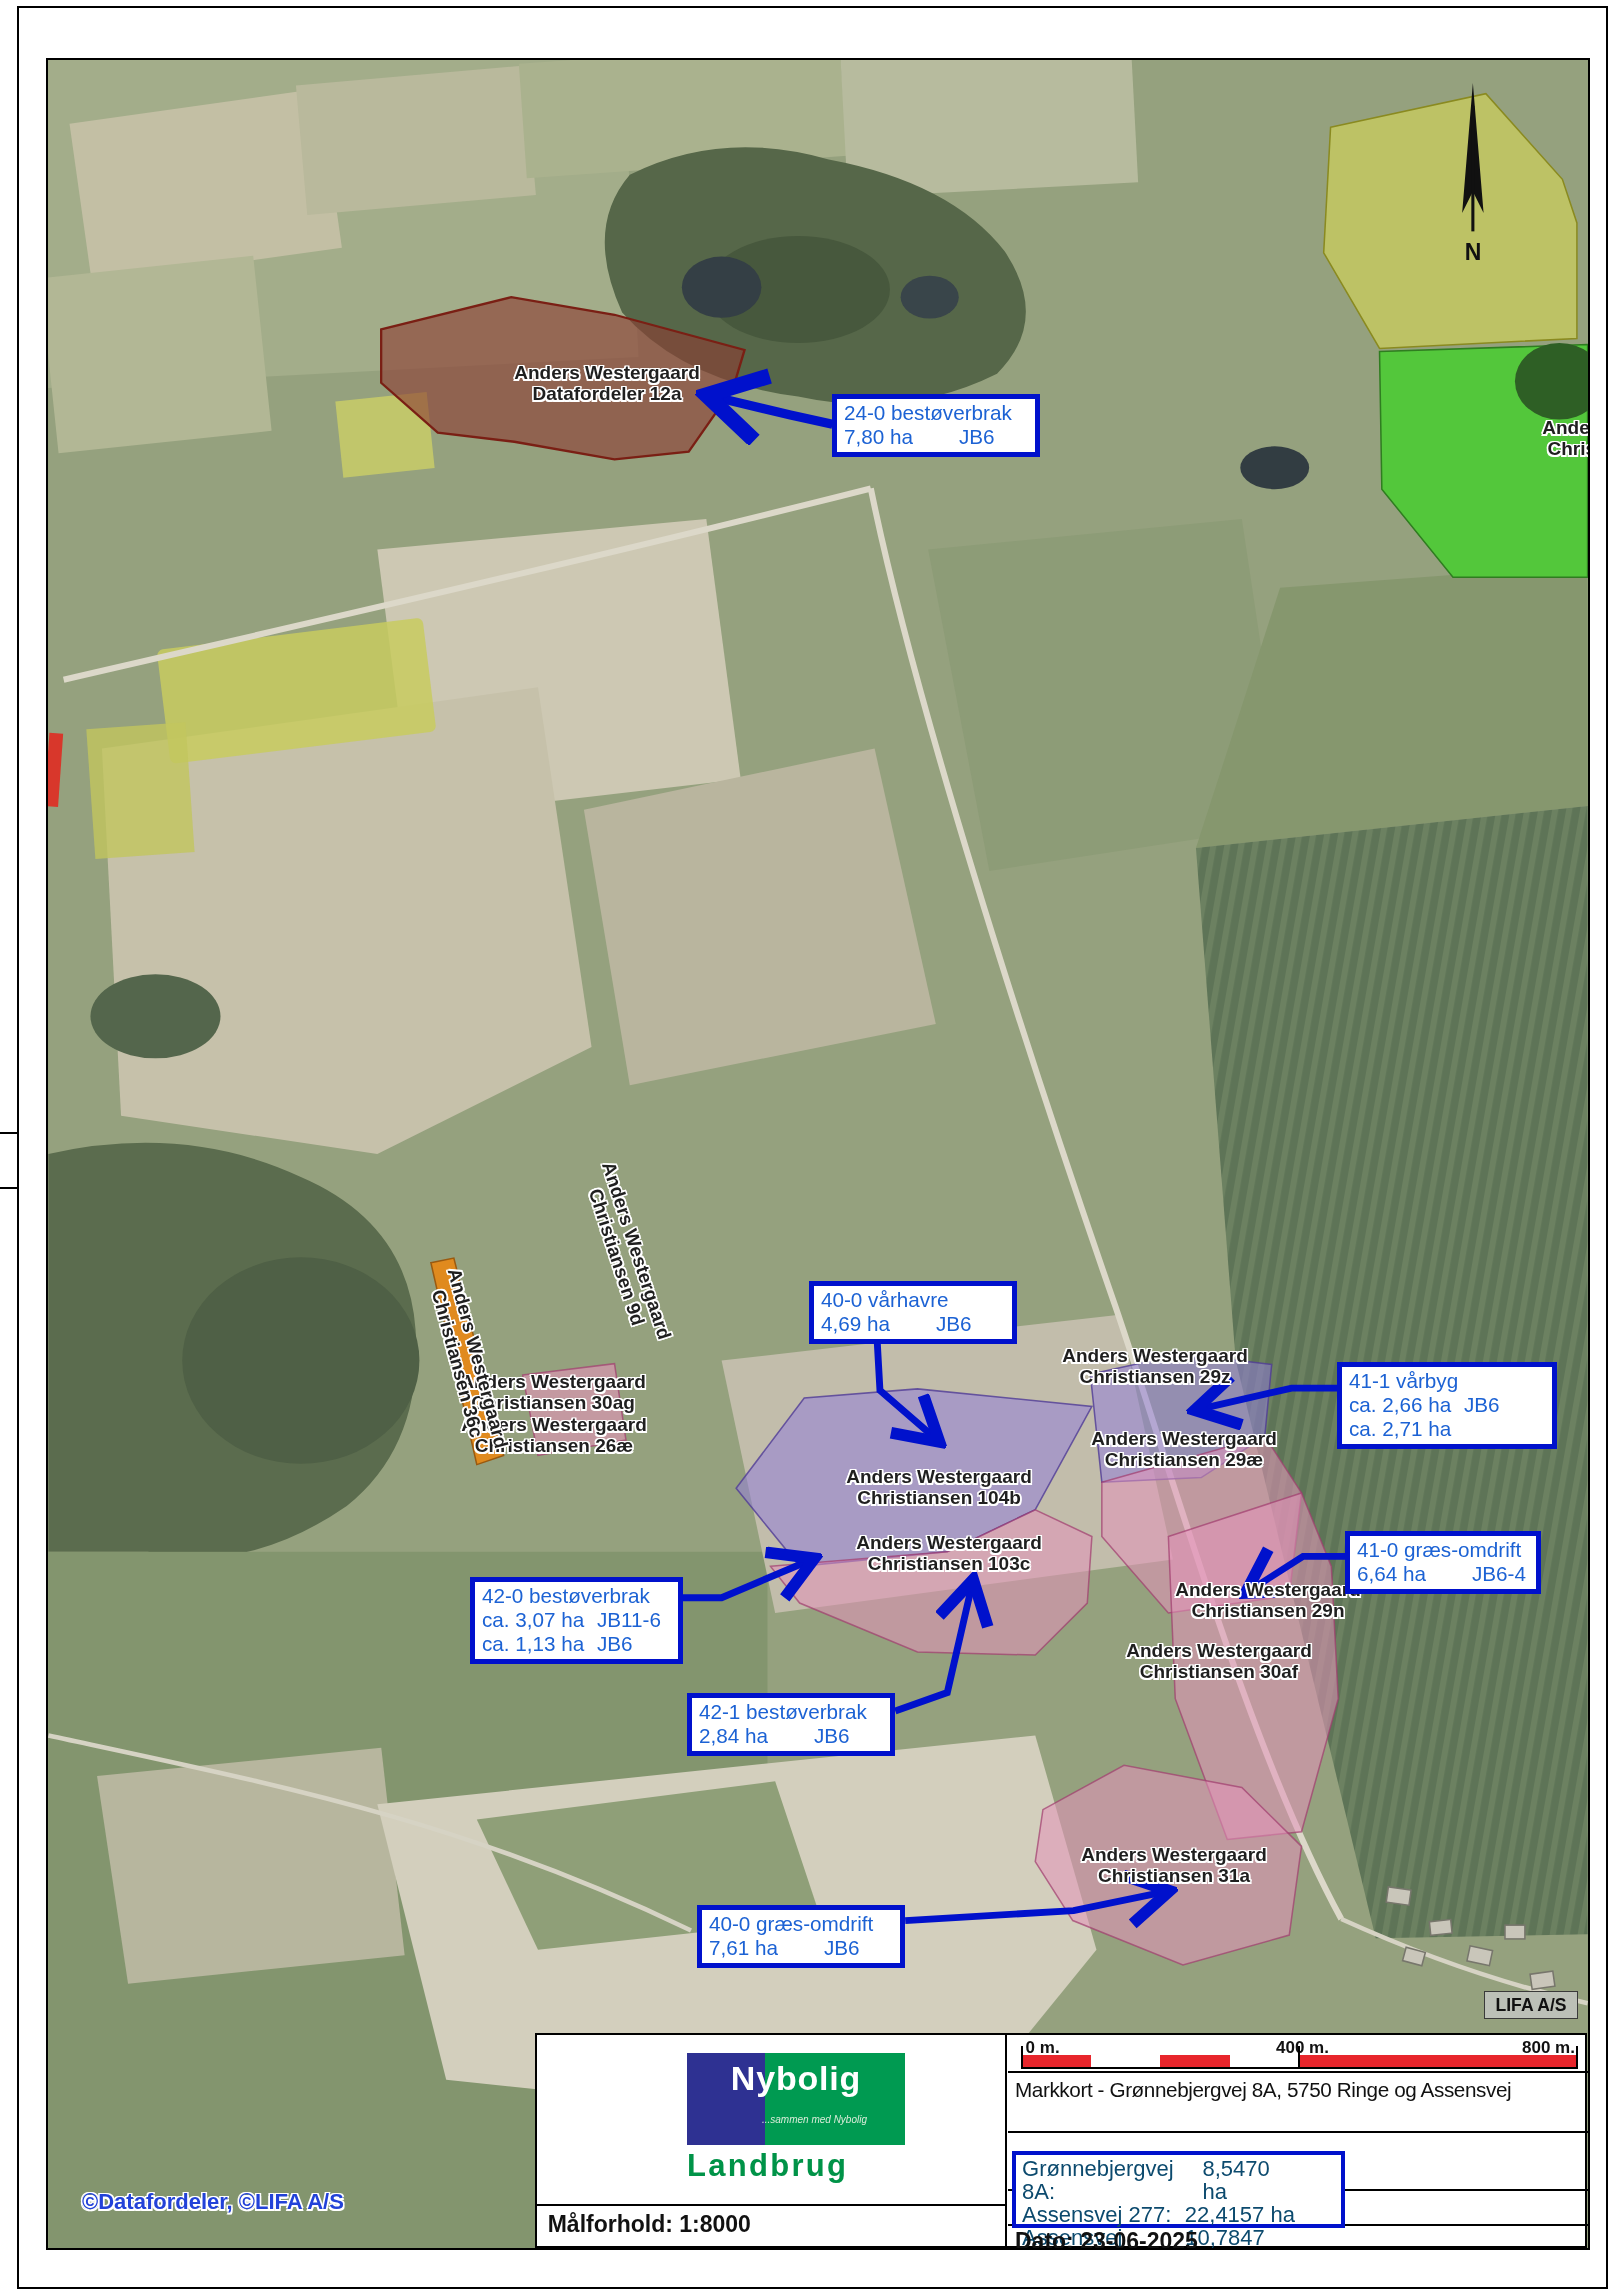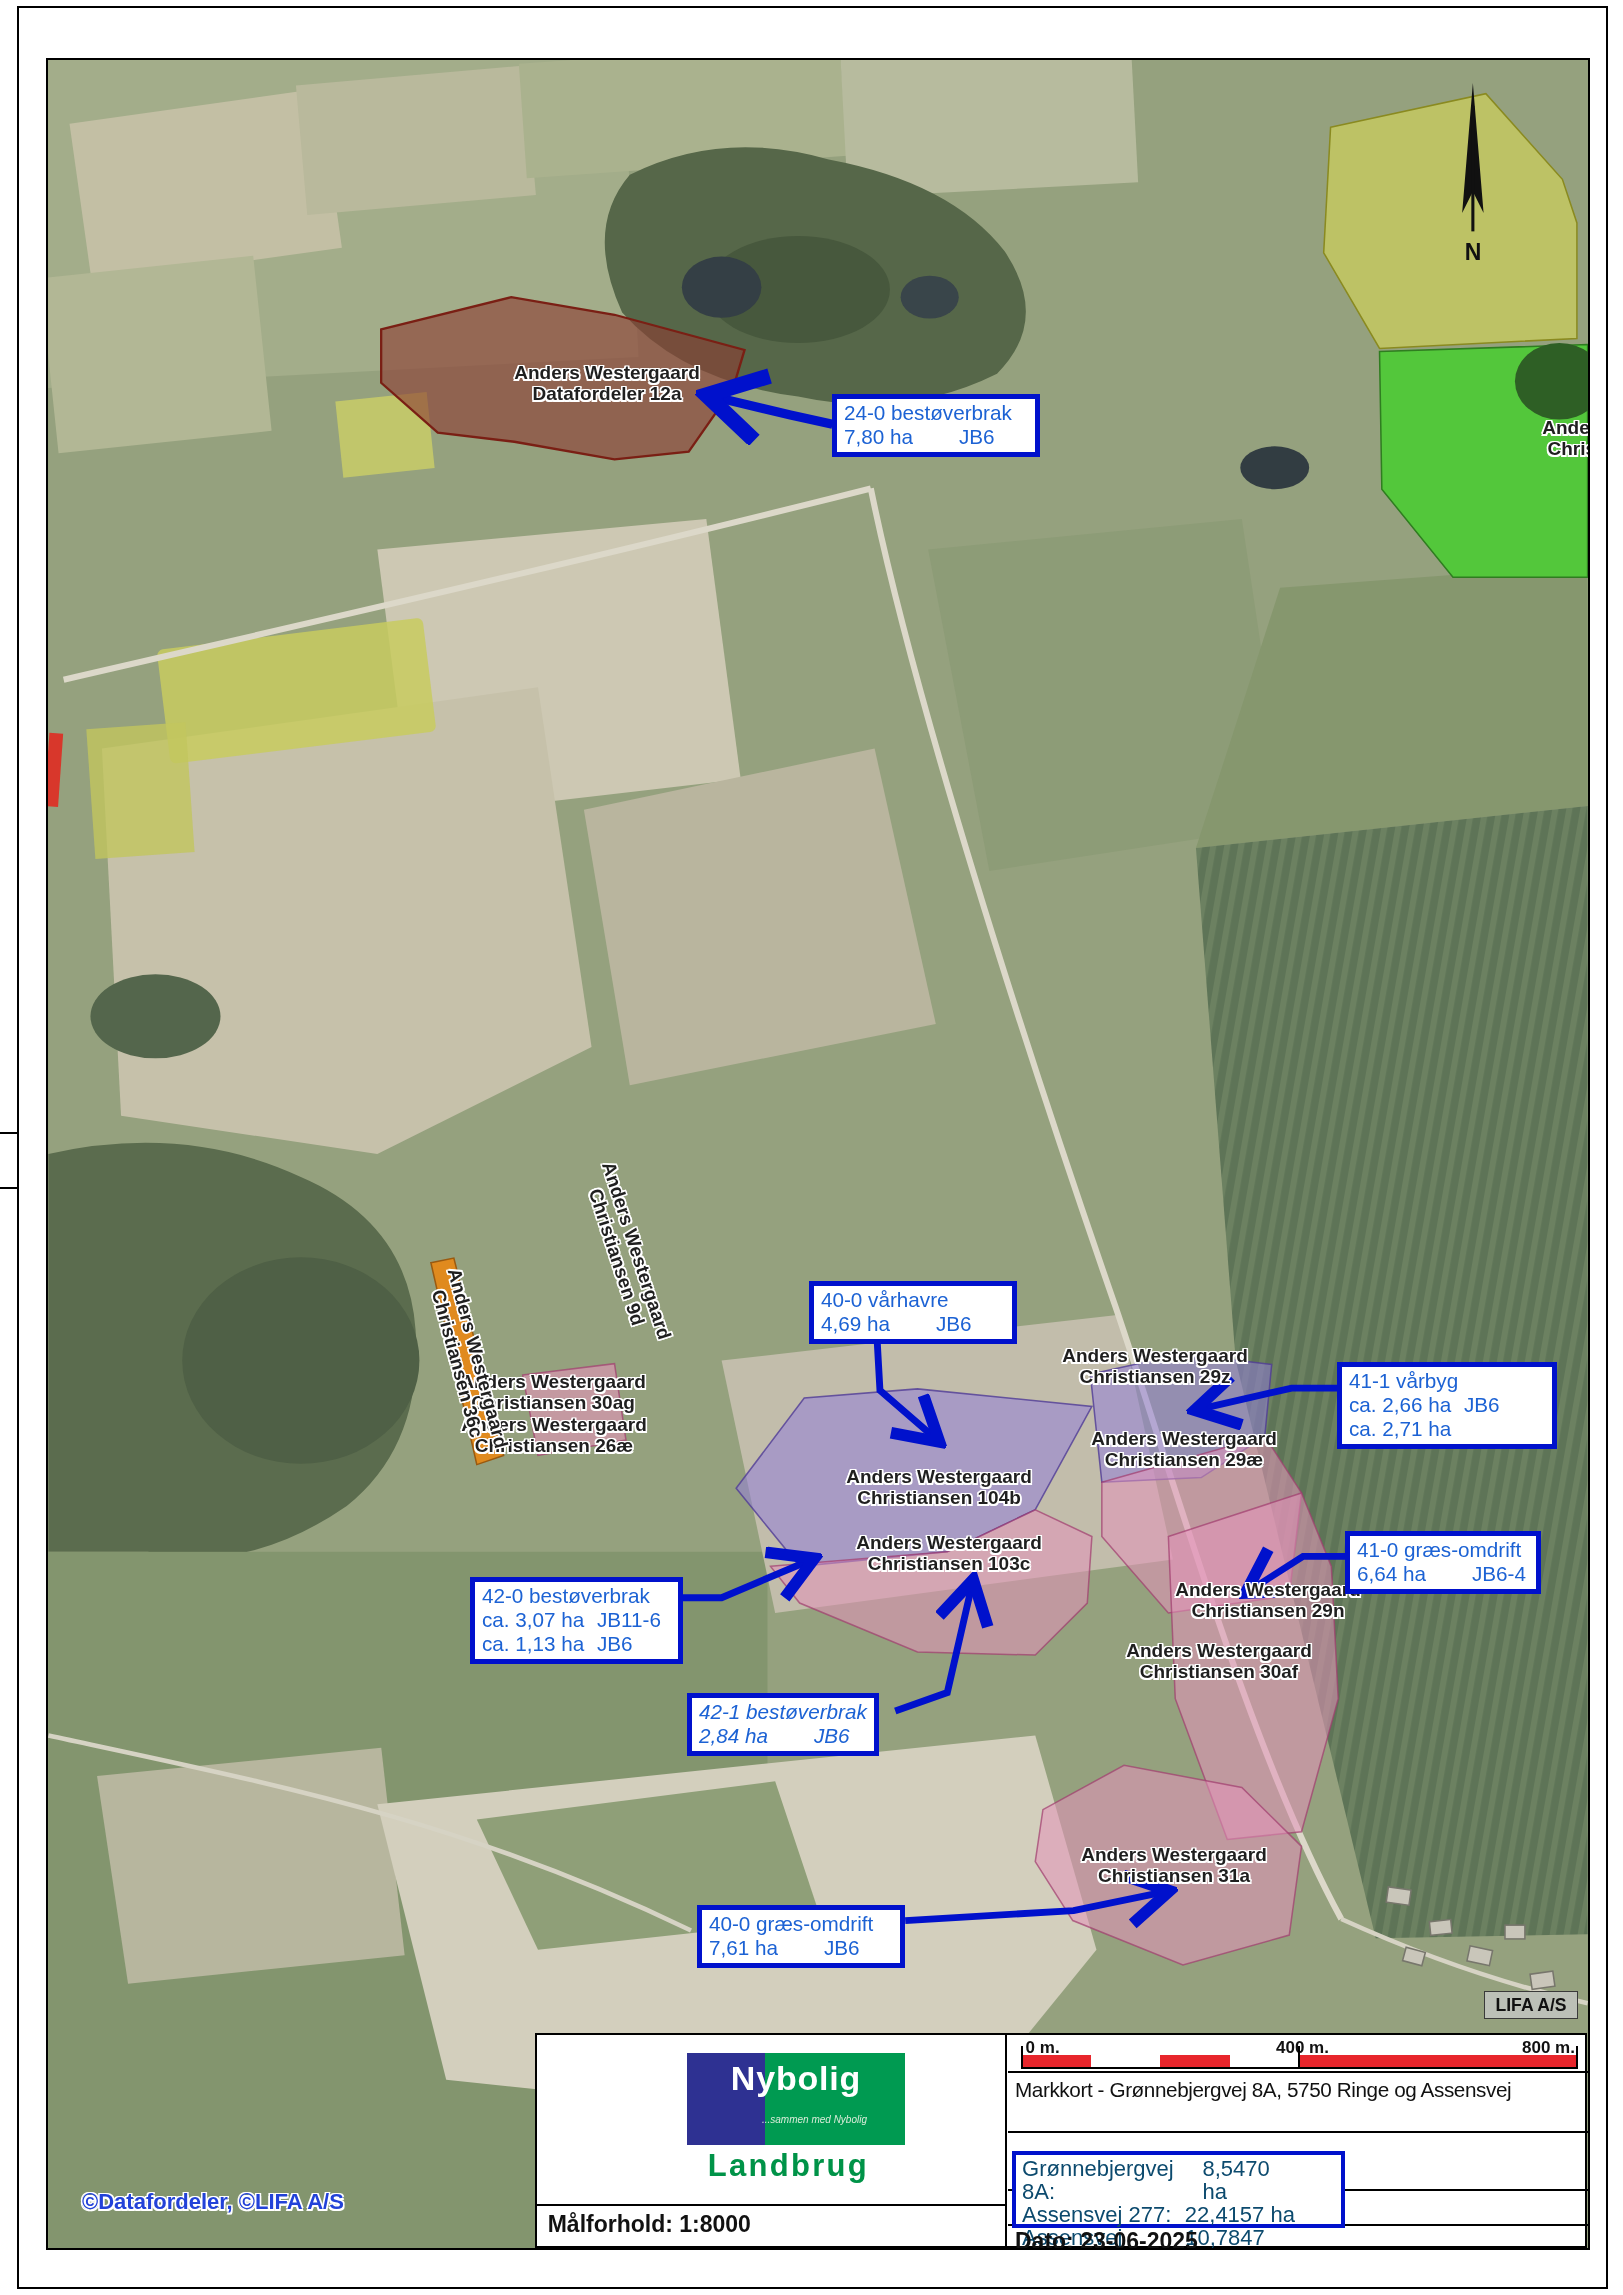--- a/index.html
+++ b/index.html
@@ -34,21 +34,21 @@
     background:#fff;border:2.3px solid #000;}
   .f-vline{position:absolute;left:468px;top:0;width:2.3px;height:100%;background:#000;}
   .f-hline{position:absolute;background:#000;height:2.3px;}
   .logo-cell{position:absolute;left:0;top:0;width:468px;height:169px;}
   .nyb-square{position:absolute;left:150px;top:18.4px;width:218px;height:92px;}
   .nyb-navy{position:absolute;left:0;top:0;width:36%;height:100%;background:#2e3192;}
   .nyb-green{position:absolute;left:36%;top:0;width:64%;height:100%;background:#009a51;}
   .nyb-word{position:absolute;left:0;top:6.1px;width:100%;text-align:center;color:#fff;
     font-weight:bold;font-size:34px;letter-spacing:0.8px;}
   .nyb-tagline{position:absolute;left:73px;top:61px;width:107px;color:#d9ecd9;font-style:italic;font-size:10px;text-align:right;}
-  .nyb-division{position:absolute;left:150px;top:113px;width:182px;text-align:right;color:#009348;
+  .nyb-division{position:absolute;left:150px;top:113px;width:182px;text-align:left;color:#009348;
     font-weight:bold;font-size:31px;letter-spacing:2.3px;}
   .scale-label-row{position:absolute;left:471px;top:3.1px;width:582px;height:17px;font-weight:bold;font-size:17px;color:#111;}
   .sb-0{position:absolute;left:17.6px;}
   .sb-400{position:absolute;left:268px;}
   .sb-800{position:absolute;left:514px;}
   .scalebar{position:absolute;left:484px;top:20px;width:557px;height:13.8px;}
   .sb-seg{position:absolute;top:0;height:11.5px;}
   .sb-base{position:absolute;left:0;top:11.5px;width:100%;height:2.3px;background:#000;}
   .sb-tick{position:absolute;top:-9.2px;width:2.3px;height:23px;background:#000;}
   .f-title{position:absolute;left:478px;top:40px;width:568px;color:#111;font-weight:normal;
@@ -245,21 +245,21 @@
         <span>JB6</span>
       </div>
   </div>
   <div class="callout" style="left:1297px;top:1471px;width:196px;">
     <div>41-0 græs-omdrift</div>
     <div class="row">
         <span class="l">6,64 ha</span>
         <span>JB6-4</span>
       </div>
   </div>
-  <div class="callout" style="left:639px;top:1633px;width:192px;font-style:italic;">
+  <div class="callout" style="left:639px;top:1633px;width:208px;">
     <div>42-1 bestøverbrak</div>
     <div class="row">
         <span class="l">2,84 ha</span>
         <span>JB6</span>
       </div>
   </div>
   <div class="callout" style="left:649px;top:1845px;width:208px;">
     <div>40-0 græs-omdrift</div>
     <div class="row">
         <span class="l">7,61 ha</span>

